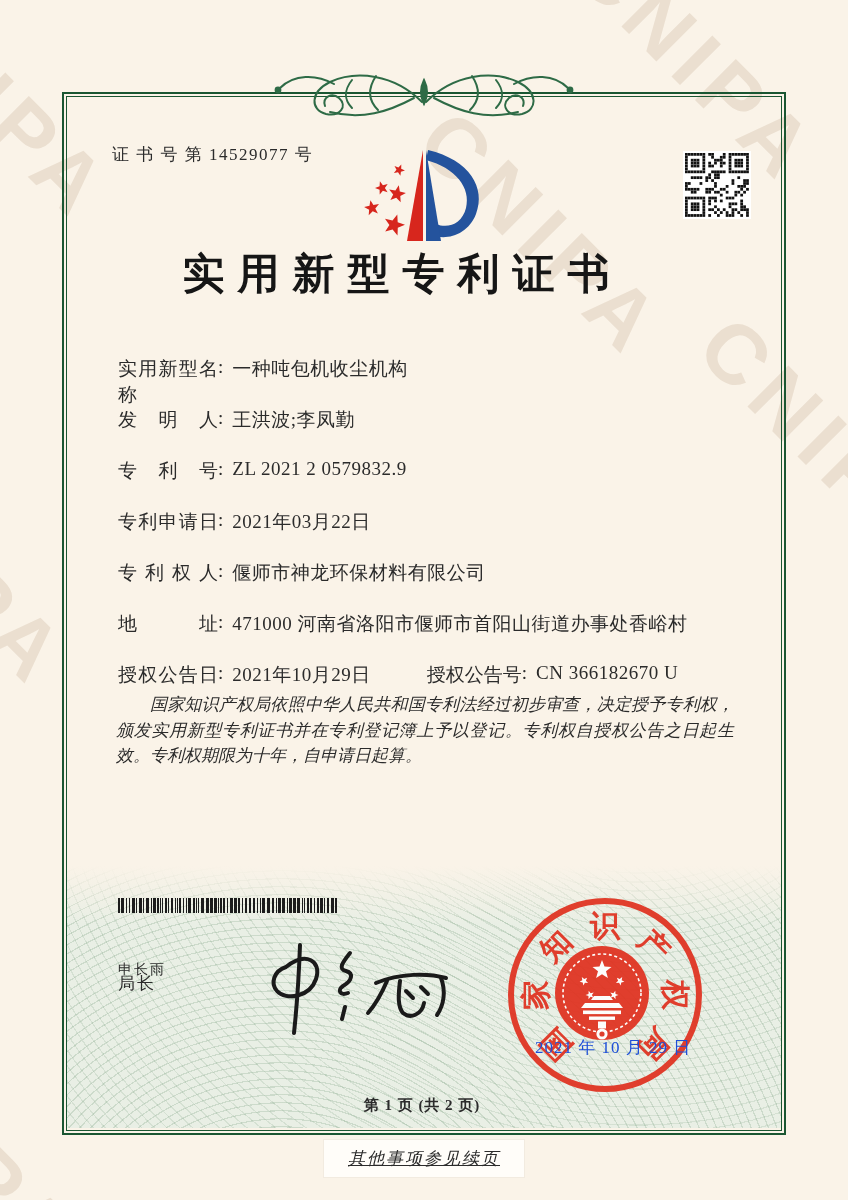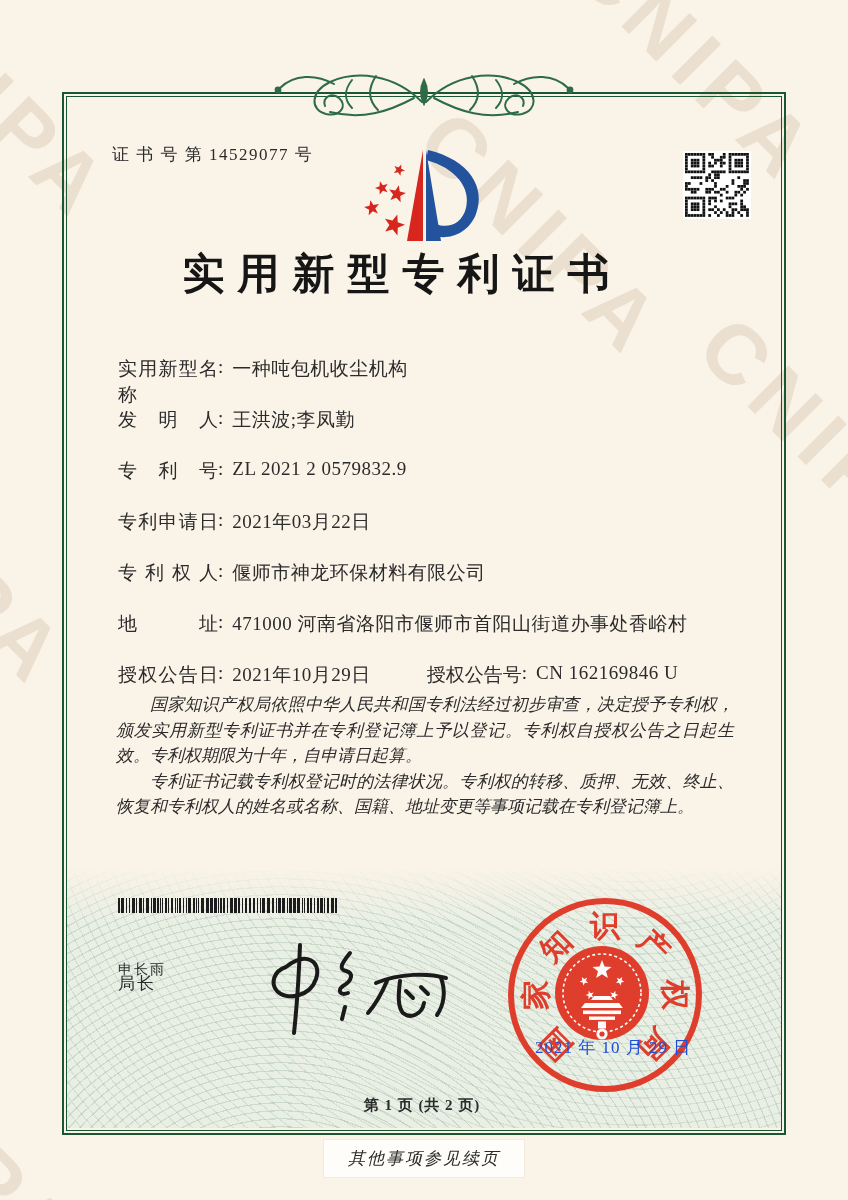--- a/index.html
+++ b/index.html
@@ -75,20 +75,21 @@
     font-size:17px; color:#1d4ed8; text-align:center; letter-spacing:1px;
   }
   .page-num{
     position:absolute; left:62px; top:1096px; width:720px; z-index:3;
     text-align:center; font-size:15px; letter-spacing:1px;font-weight:bold;
   }
   .note-box{
     position:absolute; left:50%; transform:translateX(-50%); top:1140px; z-index:3;
     background:#fffdf9; padding:7px 24px; font-size:17px; font-style:italic; letter-spacing:2px;
     box-shadow:0 0 0 1px rgba(0,0,0,0.03);
+    text-decoration:underline;
   }
 </style>
 </head>
 <body>
 
 <div class="page">
 
   <div class="wm" style="left:-85px; top:-45px;">CNIPA</div>
   <div class="wm" style="left:622px; top:-82px;">CNIPA</div>
   <div class="wm" style="left:468px; top:92px;">CNIPA</div>
@@ -384,27 +385,26 @@
         <span class="colon">:</span>
       <span class="fvalue">471000 河南省洛阳市偃师市首阳山街道办事处香峪村</span>
     </div>
     <div class="frow">
       <span class="flabel">授权公告日</span>
         <span class="colon">:</span>
       <span class="fvalue">2021年10月29日</span>
       <span class="grant-gap"></span>
       <span>授权公告号</span>
         <span class="colon">:</span>
-      <span class="fvalue">CN 162169846 U</span>
+      <span class="fvalue">CN 366182670 U</span>
     </div>
   </div>
 
   <div class="paras">
     <p>国家知识产权局依照中华人民共和国专利法经过初步审查，决定授予专利权，颁发实用新型专利证书并在专利登记簿上予以登记。专利权自授权公告之日起生效。专利权期限为十年，自申请日起算。</p>
-    <p>专利证书记载专利权登记时的法律状况。专利权的转移、质押、无效、终止、恢复和专利权人的姓名或名称、国籍、地址变更等事项记载在专利登记簿上。</p>
   </div>
 
   <svg class="barcode" id="barcode-svg" width="222" height="15" viewBox="0 0 222 15">
       <rect x="0" y="0" width="2" height="15" fill="#1c1c1c"></rect>
       <rect x="3" y="0" width="3" height="15" fill="#1c1c1c"></rect>
       <rect x="8" y="0" width="1" height="15" fill="#1c1c1c"></rect>
       <rect x="11" y="0" width="1" height="15" fill="#1c1c1c"></rect>
       <rect x="14" y="0" width="3" height="15" fill="#1c1c1c"></rect>
       <rect x="18" y="0" width="1" height="15" fill="#1c1c1c"></rect>
       <rect x="21" y="0" width="3" height="15" fill="#1c1c1c"></rect>

